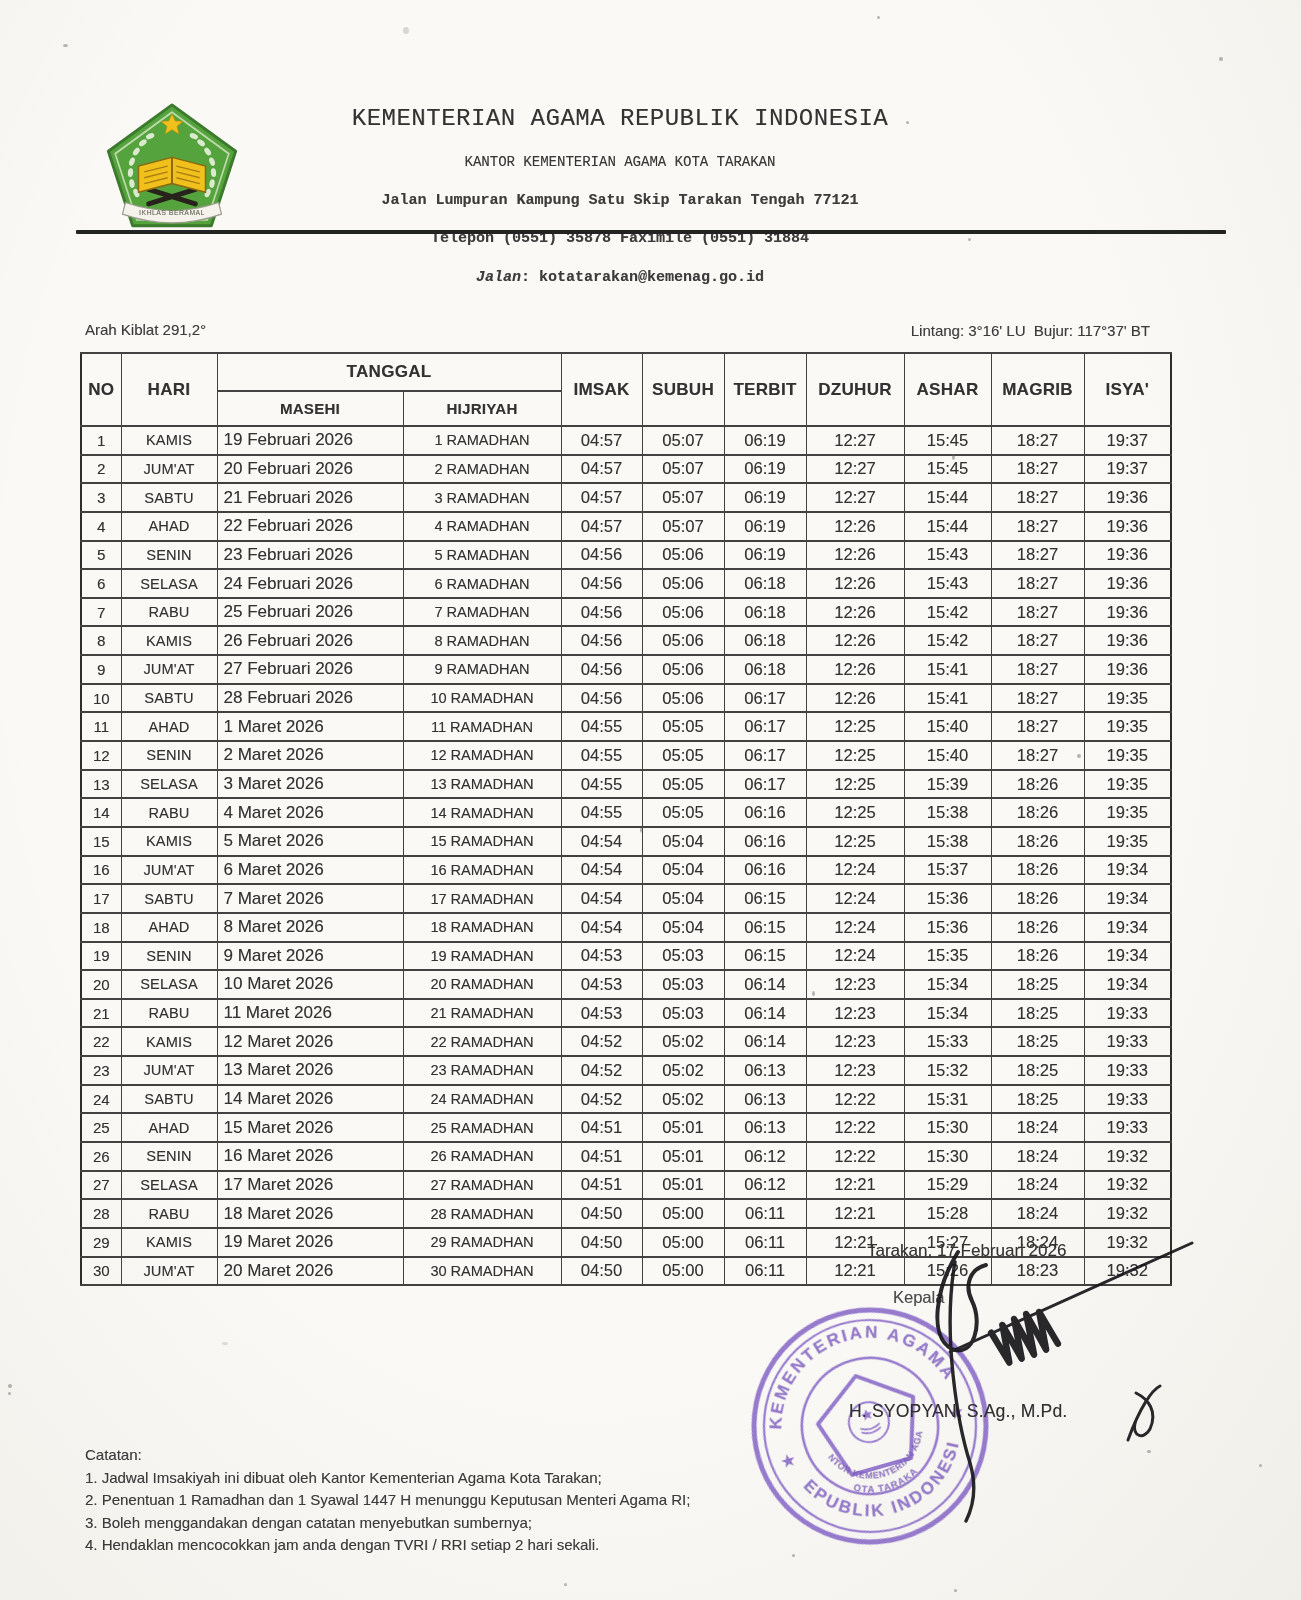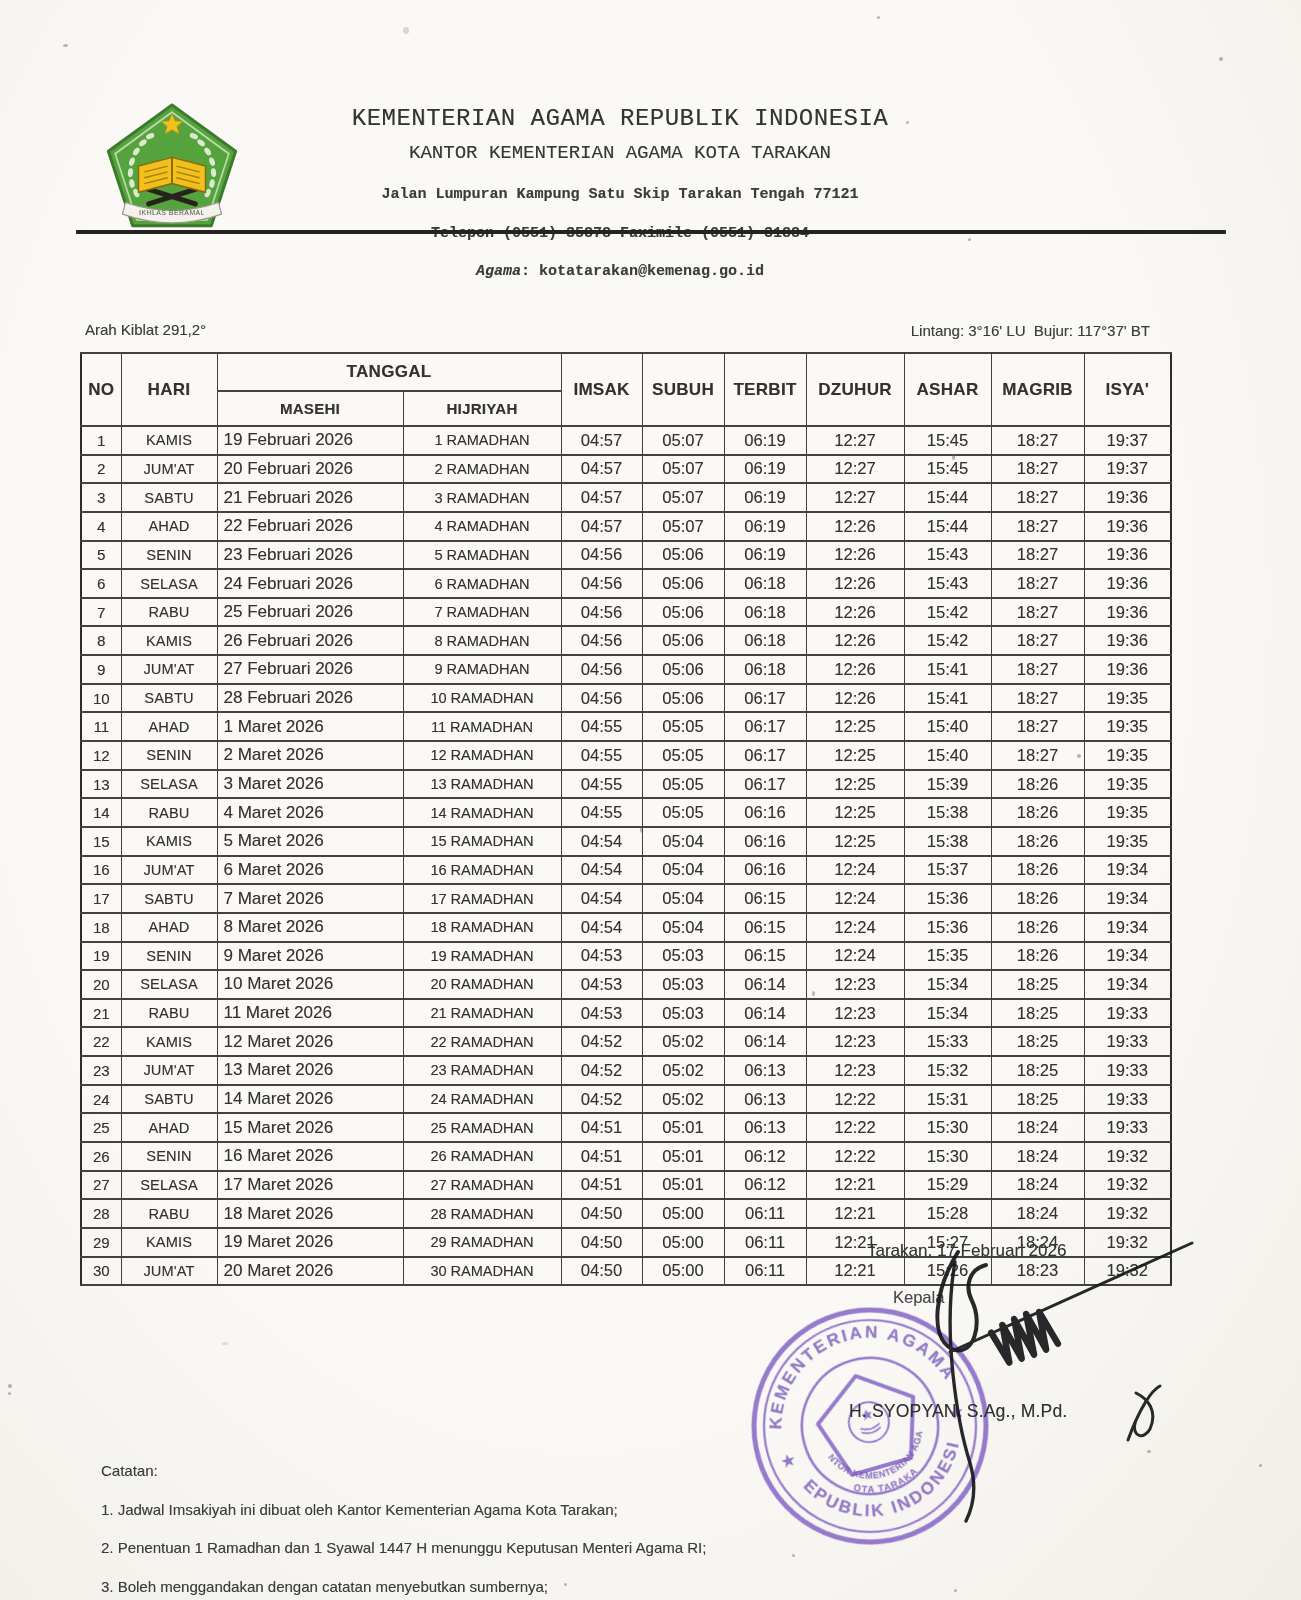--- a/index.html
+++ b/index.html
@@ -7,21 +7,21 @@
     position:relative;width:1301px;height:1600px;overflow:hidden;
     background:radial-gradient(ellipse at 45% 38%, #faf9f6 55%, #f0eee8 100%);
     font-family:"Liberation Sans", sans-serif;
     color:#38383a;
     text-shadow:0.3px 0.3px 0.6px rgba(60,60,60,.38);
   }
   .abs{position:absolute;}
   
   .lh-text{left:220px;top:104px;width:800px;text-align:center;line-height:1.25;font-family:Liberation Mono, monospace;}
   .lh-ministry{font-size:24px;letter-spacing:.5px;color:#333;}
-  .lh-office{font-size:19px;margin-top:8px;color:#373737;}
+  .lh-office{font-size:14px;margin-top:20px;color:#373737;}
   .lh-small{font-size:15px;font-weight:600;margin-top:20px;color:#3c3c3c;}
   .lh-rule{left:76px;top:230px;width:1150px;height:4px;background:#232323;border-radius:1px;}
   
   .doc-title{left:80px;top:250px;width:1100px;text-align:center;font-weight:bold;font-size:22.5px;letter-spacing:.4px;color:#2e2e2e;line-height:1.6;}
   .meta-left{left:85px;top:321px;font-size:15px;color:#3c3c3c;}
   .meta-right{top:322px;right:151px;font-size:15px;color:#3c3c3c;white-space:pre;}
   
   table.sched{position:absolute;left:80px;top:352px;width:1090px;border-collapse:collapse;table-layout:fixed;}
   .sched th,.sched td{
     border:1.6px solid #434240;border-top-width:2px;border-bottom-width:2px;
@@ -37,21 +37,21 @@
   .sched tbody td.c2{text-align:left;padding-left:6px;font-size:17px;}
   .sched tbody td.c3{font-size:14.5px;}
   
   .sig-date{left:867px;top:1241px;font-size:17px;color:#343434;}
   .sig-role{left:893px;top:1288px;font-size:16.5px;color:#4a4a4a;}
   .sig-name{left:849px;top:1401px;font-size:17.5px;color:#2f2f31;letter-spacing:.2px;}
   .stamp{left:740px;top:1296px;width:260px;height:260px;transform:rotate(-16deg);}
   .sigink{left:830px;top:1225px;width:400px;height:320px;}
   
   .notes{left:85px;top:1444px;font-size:15px;color:#3b3b3b;line-height:22.5px;}
-  .notes .itm{margin:16px;}
+  .notes .itm{margin:0;}
   
   .speck{position:absolute;background:rgba(95,95,95,.45);border-radius:50%;}
 </style>
 </head>
 <body>
 
 <div class="page">
 
   <svg class="abs" style="left:98px;top:102px;" width="148" height="134" viewBox="0 0 100 92">
     <polygon points="50,2 93.7,33.8 77,85 23,85 6.3,33.8" style="fill:var(--logo-green,#55a33d);stroke:#3c7a2d;stroke-width:2;stroke-linejoin:round;"></polygon>
@@ -84,21 +84,21 @@
       <path d="M18,69 Q50,80 82,69 L84,77 Q50,89 16,77 Z" style="fill:#f4f2ea;stroke:#9a9a8c;stroke-width:.8;"></path>
       <text x="50" y="77.5" text-anchor="middle" style="font-size:4.6px;fill:#6f6f60;letter-spacing:.4px;font-family:'Liberation Sans',sans-serif;">IKHLAS BERAMAL</text>
     </g>
   </svg>
 
   <div class="abs lh-text">
     <div class="lh-ministry">KEMENTERIAN AGAMA REPUBLIK INDONESIA</div>
     <div class="lh-office">KANTOR KEMENTERIAN AGAMA KOTA TARAKAN</div>
     <div class="lh-small">Jalan Lumpuran Kampung Satu Skip Tarakan Tengah 77121</div>
     <div class="lh-small">Telepon (0551) 35878 Faximile (0551) 31884</div>
-    <div class="lh-small"><i>Agama</i><span>: kotatarakan@kemenag.go.id</span></div>
+    <div class="lh-small"><i>Jalan</i><span>: kotatarakan@kemenag.go.id</span></div>
   </div>
   <div class="abs lh-rule"></div>
 
 
   <div class="abs meta-left">Arah Kiblat 291,2°</div>
   <div class="abs meta-right">Lintang: 3°16' LU  Bujur: 117°37' BT</div>
 
   <table class="sched">
     <colgroup>
       <col style="width:40px">

